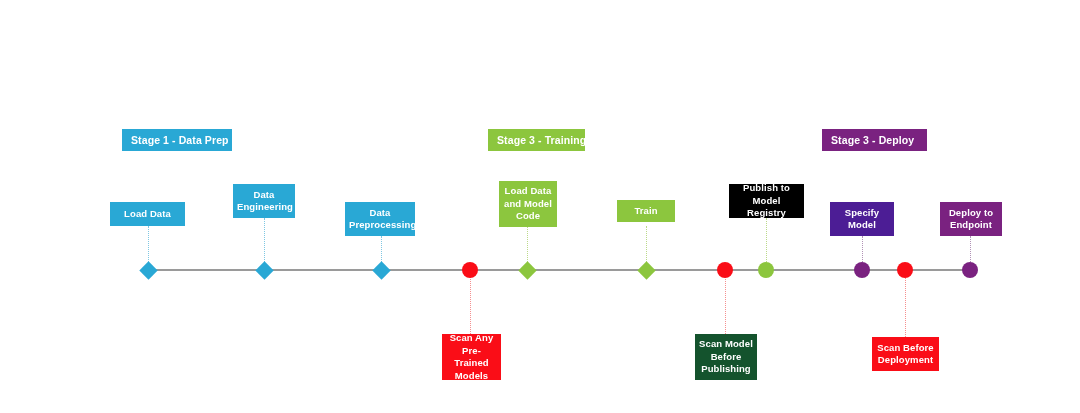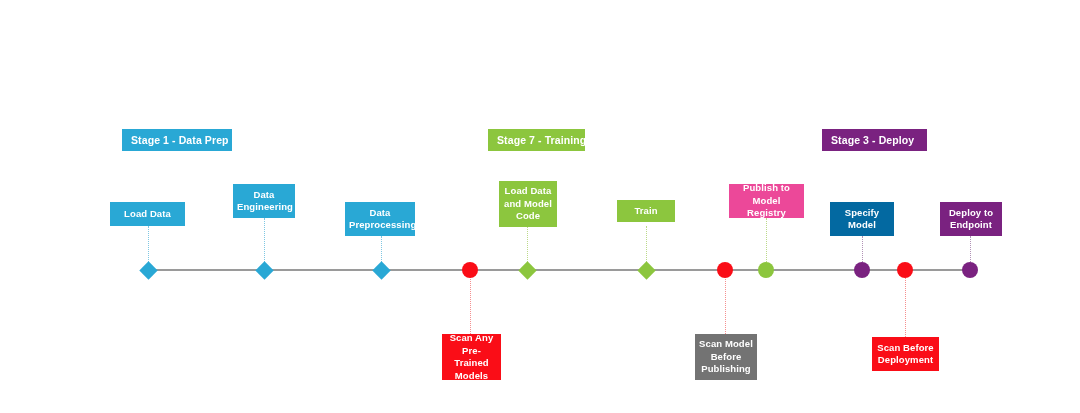--- a/index.html
+++ b/index.html
@@ -106,21 +106,21 @@
 </head>
 <body>
 
 <div id="canvas">
 
 
   <div class="timeline-axis" style="left: 148px; top: 269px; width: 822px; background: rgb(154, 154, 154);"></div>
 
   <div id="stage-layer">
       <div class="stage-label" style="left: 98px; top: 129px; width: 110px; background: rgb(41, 168, 213); margin-left: 24px;">Stage 1 - Data Prep</div>
-      <div class="stage-label" style="left: 488px; top: 129px; width: 97px; background: rgb(140, 198, 62);">Stage 7 - Training</div>
+      <div class="stage-label" style="left: 488px; top: 129px; width: 97px; background: rgb(140, 198, 62);">Stage 3 - Training</div>
       <div class="stage-label" style="left: 822px; top: 129px; width: 105px; background: rgb(122, 34, 128);">Stage 3 - Deploy</div>
     </div>
   <div id="node-layer">
       <div class="node-box" style="left: 110px; top: 202px; width: 75px; height: 24px; background: rgb(41, 168, 213);">
         <span>Load Data</span>
       </div>
       <div class="connector blue" style="left: 148px; top: 226px; height: 38px;"></div>
       <div class="marker diamond" style="background: rgb(41, 168, 213); left: 141.5px; top: 263.5px;"></div>
       <div class="node-box" style="left: 233px; top: 184px; width: 62px; height: 34px; background: rgb(41, 168, 213);">
         <span>Data<br>Engineering</span>
@@ -140,31 +140,31 @@
       <div class="node-box" style="left: 499px; top: 181px; width: 58px; height: 46px; background: rgb(140, 198, 62);">
         <span>Load Data<br>and Model<br>Code</span>
       </div>
       <div class="connector green" style="left: 527px; top: 227px; height: 37px;"></div>
       <div class="marker diamond" style="background: rgb(140, 198, 62); left: 520.5px; top: 263.5px;"></div>
       <div class="node-box" style="left: 617px; top: 200px; width: 58px; height: 22px; background: rgb(140, 198, 62);">
         <span>Train</span>
       </div>
       <div class="connector green" style="left: 646px; top: 226px; height: 38px;"></div>
       <div class="marker diamond" style="background: rgb(140, 198, 62); left: 639.5px; top: 263.5px;"></div>
-      <div class="node-box" style="left: 695px; top: 334px; width: 62px; height: 46px; background: #737373;">
+      <div class="node-box" style="left: 695px; top: 334px; width: 62px; height: 46px; background: #14532d;">
         <span>Scan Model<br>Before<br>Publishing</span>
       </div>
       <div class="connector red" style="left: 725px; top: 276px; height: 58px;"></div>
       <div class="marker circle" style="background: rgb(250, 13, 23); left: 717px; top: 262px;"></div>
-      <div class="node-box" style="left: 729px; top: 184px; width: 75px; height: 34px; background: #ec4899;">
+      <div class="node-box" style="left: 729px; top: 184px; width: 75px; height: 34px; background: #000000;">
         <span>Publish to<br>Model Registry</span>
       </div>
       <div class="connector green" style="left: 766px; top: 218px; height: 46px;"></div>
       <div class="marker circle" style="background: rgb(140, 198, 62); left: 758px; top: 262px;"></div>
-      <div class="node-box" style="left: 830px; top: 202px; width: 64px; height: 34px; background: #0369a1;">
+      <div class="node-box" style="left: 830px; top: 202px; width: 64px; height: 34px; background: #4c1d95;">
         <span>Specify<br>Model</span>
       </div>
       <div class="connector purple" style="left: 862px; top: 236px; height: 28px;"></div>
       <div class="marker circle" style="background: rgb(122, 34, 128); left: 854px; top: 262px;"></div>
       <div class="node-box" style="left: 872px; top: 337px; width: 67px; height: 34px; background: rgb(250, 13, 23);">
         <span>Scan Before<br>Deployment</span>
       </div>
       <div class="connector red" style="left: 905px; top: 276px; height: 61px;"></div>
       <div class="marker circle" style="background: rgb(250, 13, 23); left: 897px; top: 262px;"></div>
       <div class="node-box" style="left: 940px; top: 202px; width: 62px; height: 34px; background: rgb(122, 34, 128);">

